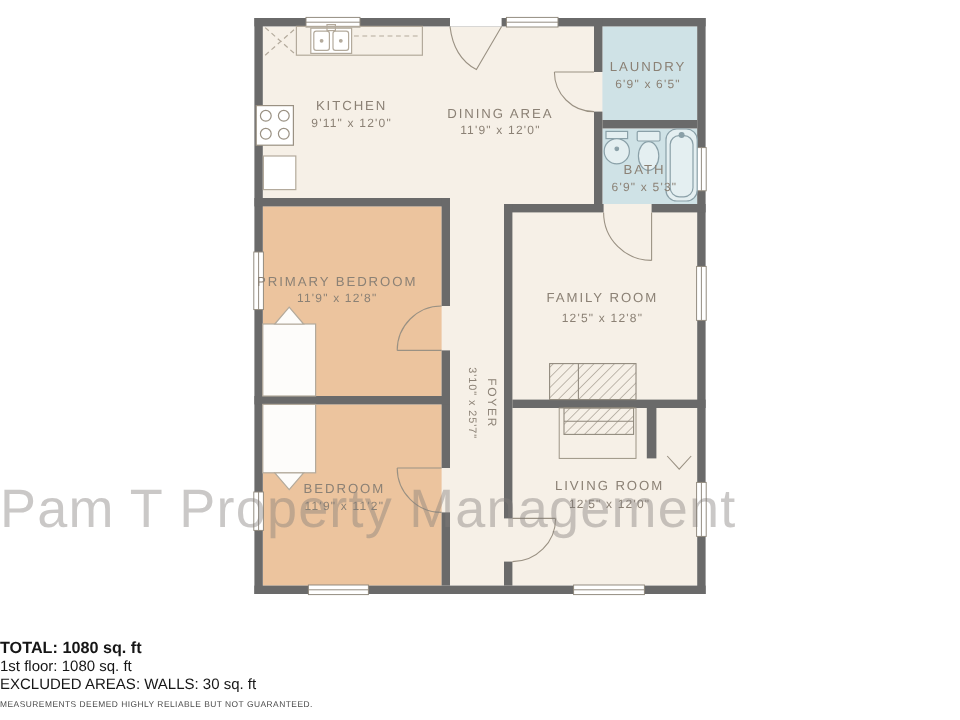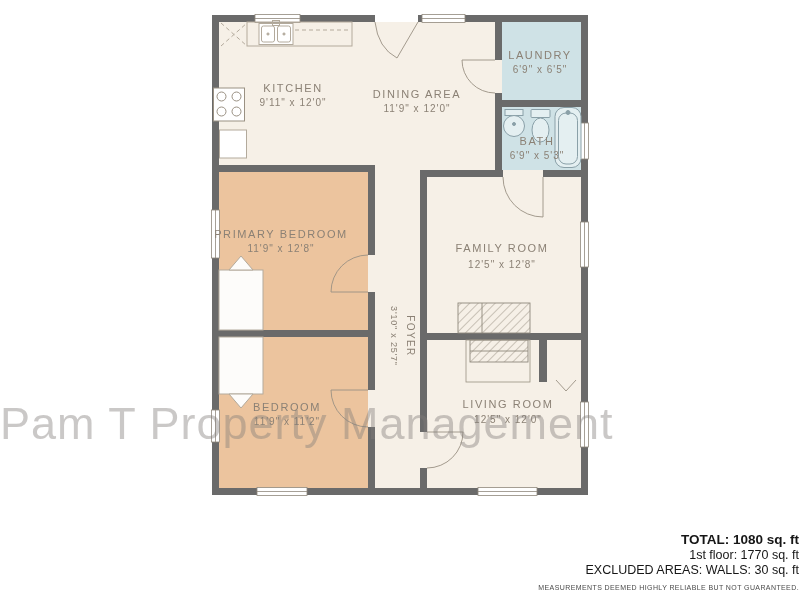--- a/index.html
+++ b/index.html
@@ -7,21 +7,21 @@
         font-family:"Liberation Sans", sans-serif;}
   .plan-svg{position:absolute;left:0;top:0;}
   svg text{font-family:"Liberation Sans", sans-serif;}
   .room-name{font-size:11px;letter-spacing:1.6px;}
   .room-dims{font-size:10px;letter-spacing:1px;}
   .foyer-name{font-size:10px;letter-spacing:1.4px;}
   .foyer-dims{font-size:9px;letter-spacing:.8px;}
   .watermark{position:absolute;top:398px;left:0;width:800px;
              font-size:45px;font-weight:400;letter-spacing:1px;
              color:rgba(128,125,122,0.42);white-space:nowrap;pointer-events:none;}
-  .summary{position:absolute;top:532px;left:0;width:764px;text-align:right;color:#161616;padding-left:35px;}
+  .summary{position:absolute;top:532px;left:0;width:764px;text-align:left;color:#161616;}
   .summary .total{font-size:13.5px;font-weight:bold;line-height:16px;}
   .summary .floor,.summary .excluded{font-size:12.5px;line-height:15px;}
   .summary .disclaimer{font-size:7px;letter-spacing:.4px;color:#4a4a4a;margin-top:6px;}
 </style>
 </head>
 <body>
 
 <div class="page">
 
   <svg class="plan-svg" width="800" height="600" viewBox="0 0 800 600">
@@ -195,18 +195,18 @@
       <text class="room-dims" x="287" y="425">11'9" x 11'2"</text>
       <text class="room-name" x="508" y="408">LIVING ROOM</text>
       <text class="room-dims" x="508" y="423">12'5" x 12'0"</text>
     </g>
   </svg>
 
   <div class="watermark">Pam T Property Management</div>
 
   <div class="summary">
     <div class="total">TOTAL: 1080 sq. ft</div>
-    <div class="floor">1st floor: 1770 sq. ft</div>
+    <div class="floor">1st floor: 1080 sq. ft</div>
     <div class="excluded">EXCLUDED AREAS: WALLS: 30 sq. ft</div>
     <div class="disclaimer">MEASUREMENTS DEEMED HIGHLY RELIABLE BUT NOT GUARANTEED.</div>
   </div>
 
 </div>
 
 </body></html>

